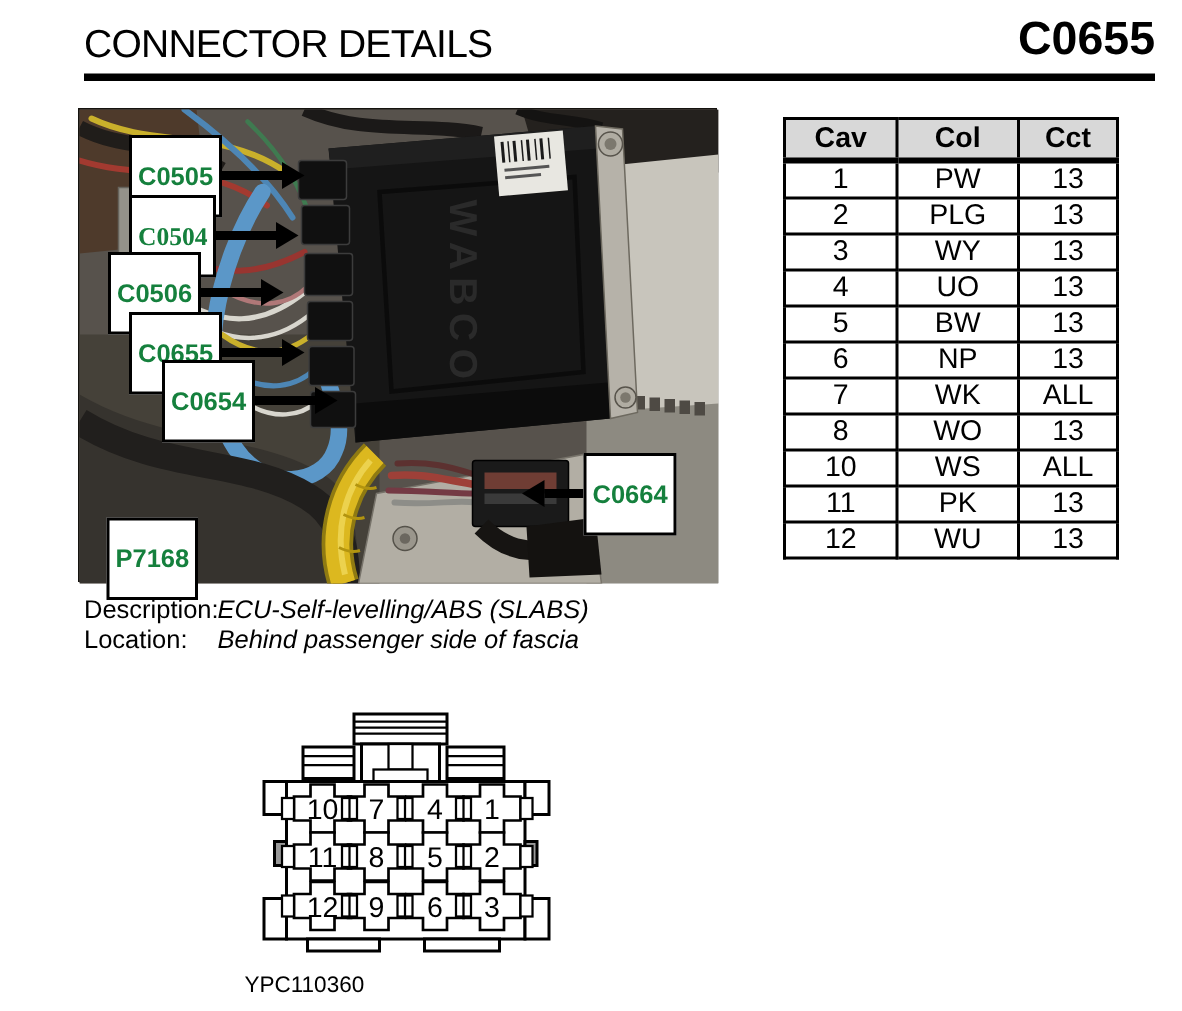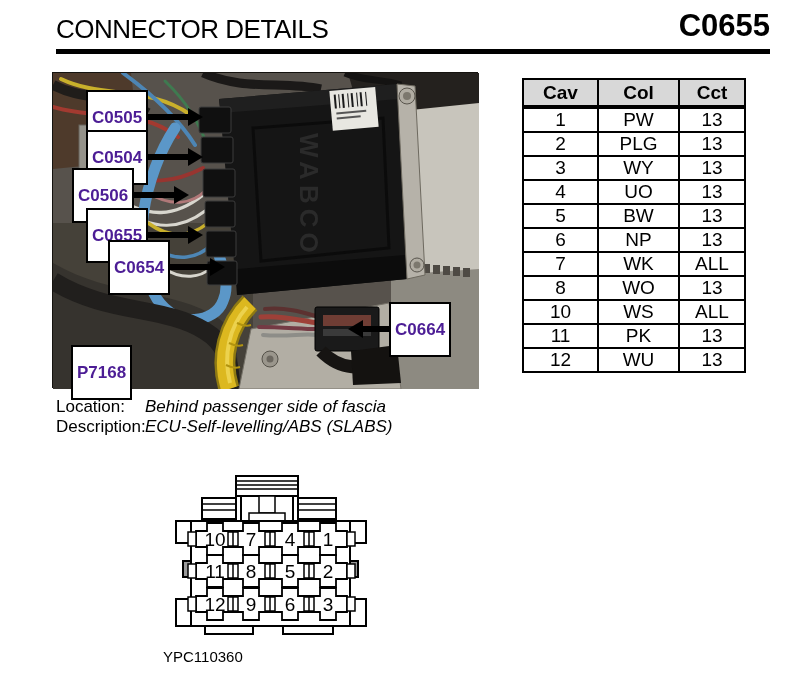--- a/index.html
+++ b/index.html
@@ -23,30 +23,30 @@
   }
   
   .photo {
     position:absolute; left:52px; top:72px; width:426px; height:316px;
     border:1px solid #15130f; background:#57524c;
   }
   .photo svg { position:absolute; left:0; top:0; }
   .callout { position:absolute; display:flex; align-items:center; height:24px; }
   .co-box {
     background:#fff; border:2px solid #000; font-weight:bold; font-size:17px;
-    line-height:19px; padding:16px 4px; white-space:nowrap; color:#4c1d95;
+    line-height:19px; padding:16px 4px; white-space:nowrap; color:#15803d;
   }
   .co-shaft { width:40px; height:6px; background:#000; }
   .co-shaft.short { width:26px; }
   .co-head-r { width:0; height:0; border-left:15px solid #000;
     border-top:9px solid transparent; border-bottom:9px solid transparent; }
   .co-head-l { width:0; height:0; border-right:15px solid #000;
     border-top:9px solid transparent; border-bottom:9px solid transparent; }
   .co-c0505 { left:33px;  top:32px; }
-  .co-c0504 { left:33px;  top:72px; }
+  .co-c0504 { left:33px;  top:72px;font-family:Liberation Serif, serif; }
   .co-c0506 { left:19px;  top:110px; }
   .co-c0655 { left:33px;  top:150px; }
   .co-c0654 { left:33px;  top:182px;margin-left:22px; }
   .co-c0664 { left:295px; top:244px; }
   .co-p7168 { left:18px;   top:287px; }
   
   .cav-table {
     position:absolute; left:522px; top:78px; border-collapse:collapse;
     border:2px solid #000; table-layout:fixed;
   }
@@ -306,26 +306,26 @@
         <tr>
           <td>12</td>
           <td>WU</td>
           <td>13</td>
         </tr>
       </tbody>
   </table>
 
   <div class="details">
     <div class="detail-row">
+      <span class="detail-label">Description:</span>
+      <span class="detail-value">ECU-Self-levelling/ABS (SLABS)</span>
+    </div>
+    <div class="detail-row">
       <span class="detail-label">Location:</span>
       <span class="detail-value">Behind passenger side of fascia</span>
-    </div>
-    <div class="detail-row">
-      <span class="detail-label">Description:</span>
-      <span class="detail-value">ECU-Self-levelling/ABS (SLABS)</span>
     </div>
   </div>
 
   <svg class="diagram" viewBox="0 0 230 172">
     <g fill="#fff" stroke="#000" stroke-width="2">
 
       <rect x="73" y="3" width="62" height="20"></rect>
       <line x1="73" y1="8" x2="135" y2="8" stroke-width="1.5"></line>
       <line x1="73" y1="12" x2="135" y2="12" stroke-width="1.5"></line>
       <line x1="73" y1="16" x2="135" y2="16" stroke-width="1.5"></line>

